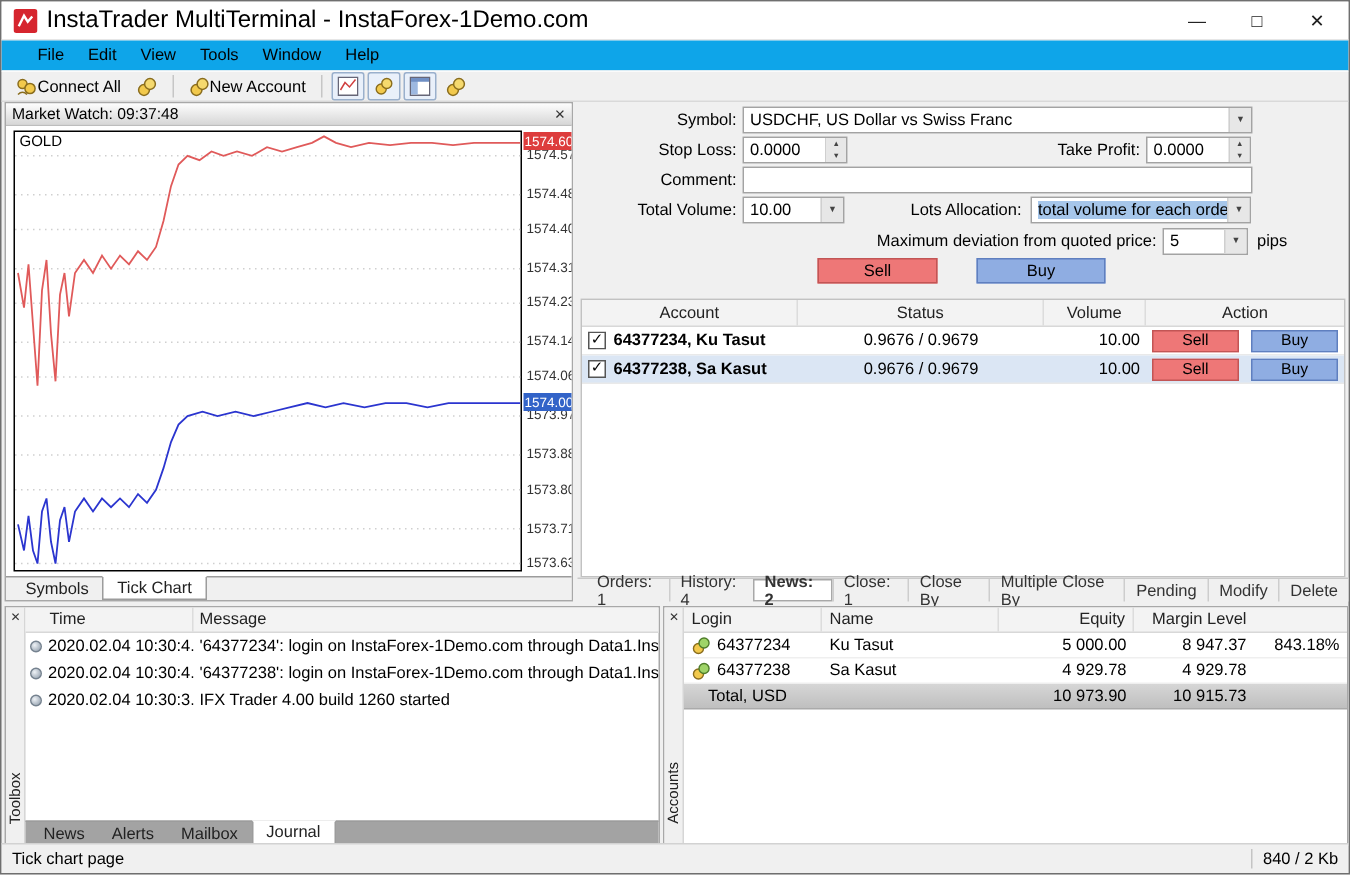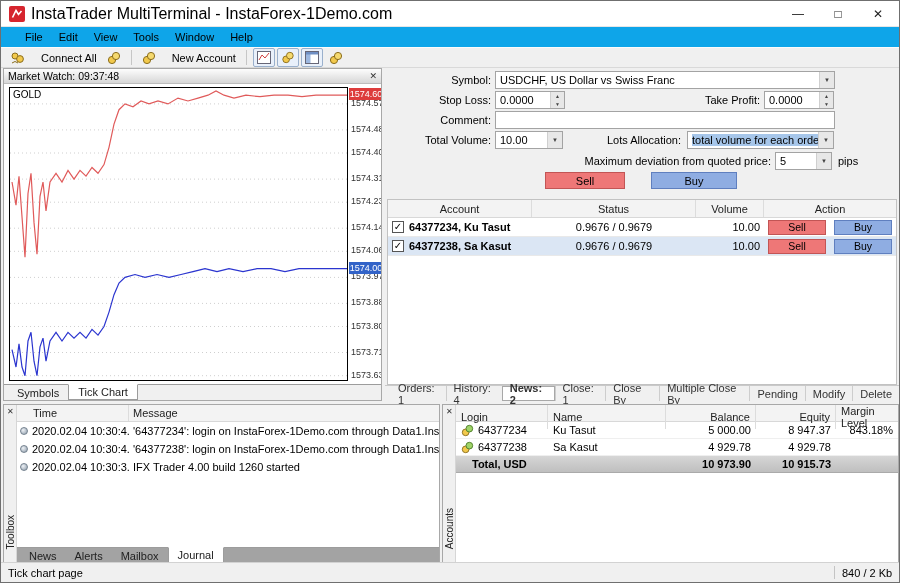--- a/index.html
+++ b/index.html
@@ -12,21 +12,21 @@
   .title-text{font-size:16px;}
   .win-controls{margin-left:auto;display:flex;gap:14px;}
   .win-btn{width:26px;height:20px;display:flex;align-items:center;justify-content:center;font-size:12px;color:#222;cursor:default;}
 
   
   .menubar{position:absolute;top:26px;left:0;right:0;height:20px;background:#0ea5e9;display:flex;align-items:center;padding-left:16px;}
   .menu-item{padding:2px 8px;}
 
   
   .toolbar{position:absolute;top:46px;left:0;right:0;height:21px;background:#f0f0f0;border-top:1px solid #fbfbfb;border-bottom:1px solid #d9d9d9;display:flex;align-items:center;padding-left:4px;}
-  .tb-btn{display:flex;align-items:center;gap:16px;padding:1px 5px;height:19px;}
+  .tb-btn{display:flex;align-items:center;gap:0;padding:1px 5px;height:19px;}
   .tb-sep{width:1px;height:15px;background:#c6c6c6;margin:0 5px;}
   .framed{border:1px solid var(--accent-frame);background:#e9f0fa;border-radius:2px;margin:0 1px;padding:1px 3px;}
 
   
   .main{position:absolute;top:67px;left:0;width:900px;height:333px;}
   .left-panel{position:absolute;left:2px;top:0;width:379px;height:333px;background:#fff;border:1px solid #a8a8a8;}
   .mw-header{height:15px;background:linear-gradient(#fdfdfd,#d7d7d7);display:flex;align-items:center;padding:0 4px;font-size:10.5px;border-bottom:1px solid #bdbdbd;}
   .mw-close{margin-left:auto;font-size:9px;color:#333;}
   .chart-area{position:relative;height:300px;background:#fff;overflow:hidden;}
   .chart-box{position:absolute;left:5px;top:3px;width:339px;height:294px;border:1px solid #000;}
@@ -96,21 +96,21 @@
 
   .acc-header,.acc-row{display:grid;grid-template-columns:92px 118px 90px 80px 1fr;align-items:center;}
   .acc-header{height:17px;background:#f3f3f3;border-bottom:1px solid #d8d8d8;}
   .acc-h{color:#222;height:100%;display:flex;align-items:center;border-right:1px solid #dcdcdc;padding:0 5px;}
   .acc-h:last-child{border-right:none;}
   .acc-h.rt{justify-content:flex-end;}
   .acc-row{height:17px;border-bottom:1px solid #efefef;}
   .acc-cell{padding:0 5px;display:flex;align-items:center;white-space:nowrap;overflow:hidden;}
   .acc-cell.rt{justify-content:flex-end;}
   .acc-icon{margin-right:4px;flex:0 0 auto;}
-  .acc-row.total{background:linear-gradient(#d6d6d6,#bfbfbf);font-weight:bold;border-bottom:1px solid #aaa;}
+  .acc-row.total{background:linear-gradient(#d6d6d6,#bfbfbf);font-weight:normal;border-bottom:1px solid #aaa;}
   .acc-total-label{grid-column:1/3;padding-left:16px;display:flex;align-items:center;}
 
   
   .statusbar{position:absolute;left:0;right:0;bottom:0;height:20px;background:#f0f0f0;border-top:1px solid #d2d2d2;display:flex;align-items:center;}
   .status-left{padding-left:7px;}
   .status-sep{position:absolute;left:833px;top:3px;bottom:3px;width:1px;background:#c4c4c4;}
   .status-right{position:absolute;left:841px;}
 </style>
 </head>
 <body>
@@ -379,21 +379,20 @@
 
     <div class="accounts-panel">
       <div class="side-strip">
         <span class="side-close">✕</span>
         <span class="side-label">Accounts</span>
       </div>
       <div class="panel-content" style="bottom:0;">
         <div class="acc-header">
           <span class="acc-h">Login</span>
           <span class="acc-h">Name</span>
-          <span class="acc-h rt">Balance</span>
           <span class="acc-h rt">Equity</span>
           <span class="acc-h rt">Margin Level</span>
         </div>
         <div class="acc-row">
           <span class="acc-cell">
               <svg class="acc-icon" width="13" height="13" viewBox="0 0 14 14">
                 <circle cx="5" cy="9" r="3.6" fill="#f2c94c" stroke="#8a6d1d"></circle>
                 <circle cx="9" cy="5" r="3.6" fill="#9fd468" stroke="#4f7d2a"></circle>
               </svg>
               <span>64377234</span>

